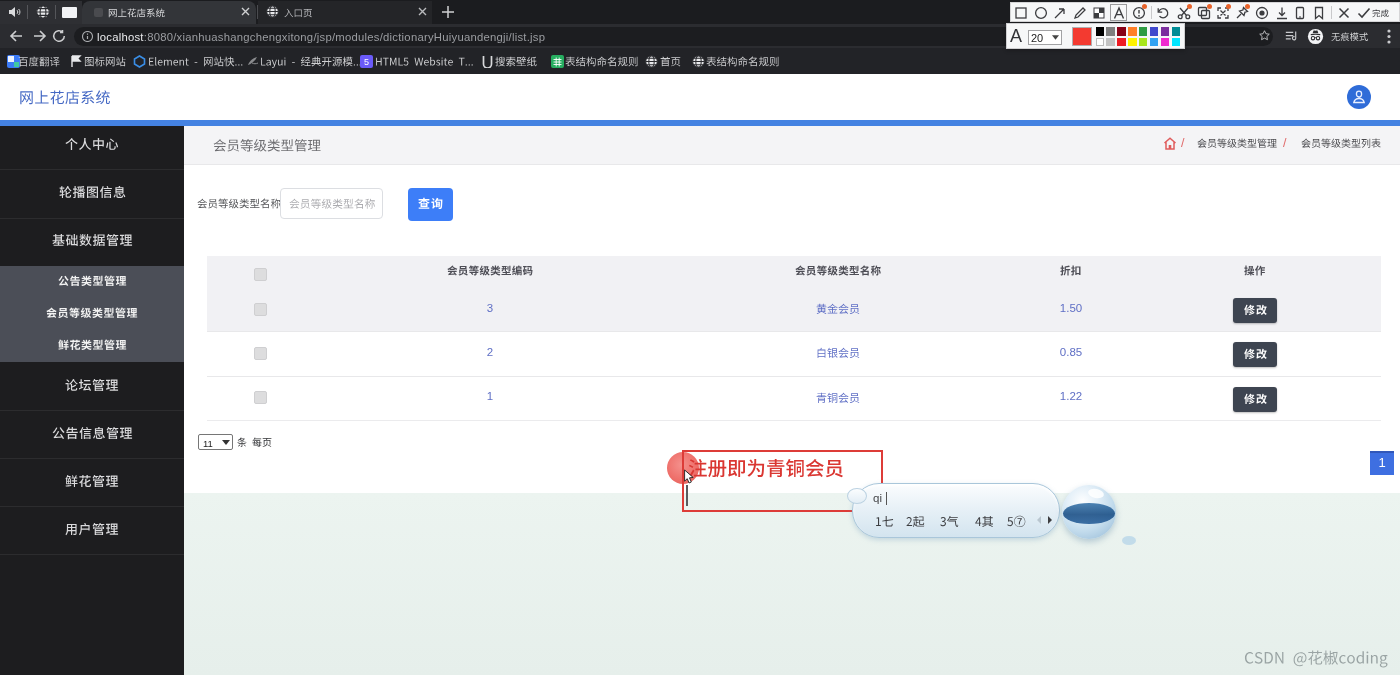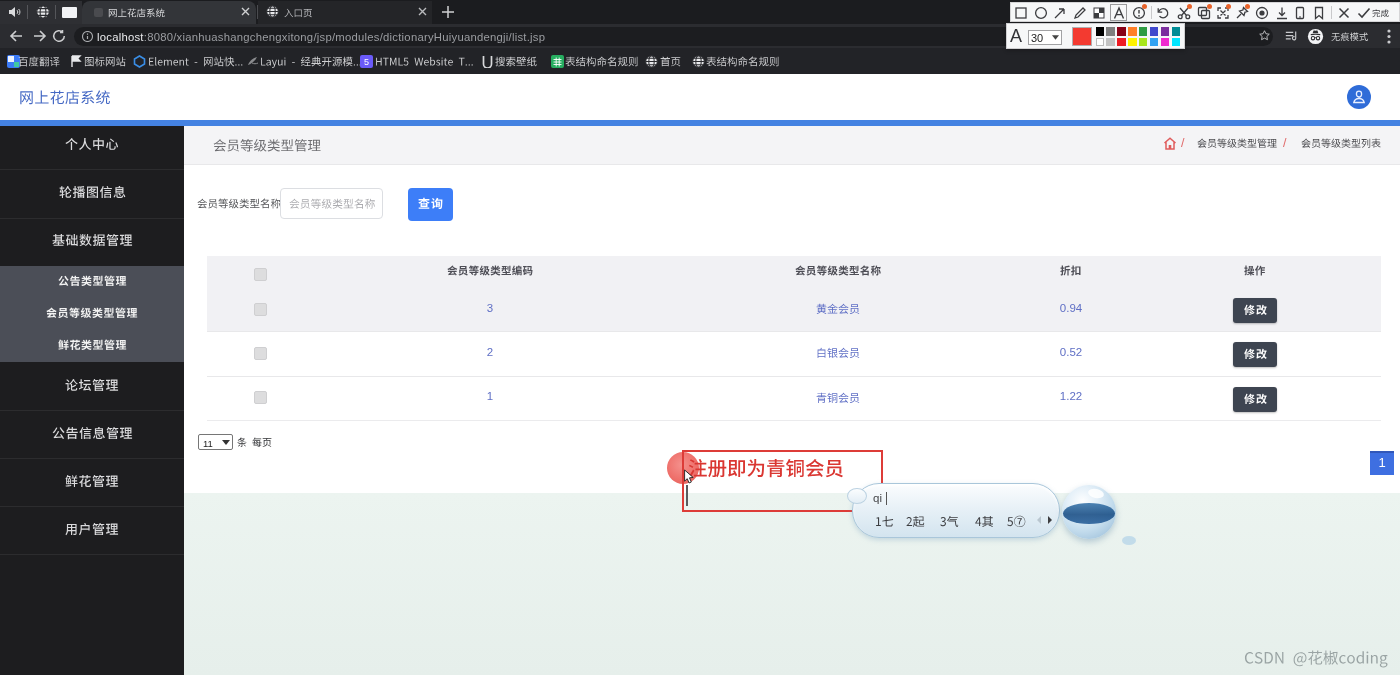--- a/index.html
+++ b/index.html
@@ -250,30 +250,30 @@
 <div style="position:absolute;left:1060.3px;top:264.4px;width:21.3px;height:13.7px;line-height:0"><svg width="21.3" height="13.7" viewBox="0 0 21.3 13.7" style="overflow:visible">
       <path d="M4.7 2.6V5.7C4.7 7.3 4.6 9 3.6 10.6C3.9 10.9 4.4 11.2 4.6 11.5C5.6 9.9 5.9 8.1 5.9 6.3H7.4V11.4H8.6V6.3H10.2V5.1H5.9V3.5C7.3 3.3 8.7 3.1 9.8 2.7L9.1 1.6C7.9 2 6.2 2.4 4.7 2.6ZM1.7 1.6V3.6H0.5V4.7H1.7V6.6C1.2 6.7 0.7 6.9 0.3 6.9L0.6 8.1L1.7 7.8V10.1C1.7 10.2 1.7 10.3 1.5 10.3C1.4 10.3 1 10.3 0.6 10.2C0.7 10.6 0.9 11.1 0.9 11.4C1.6 11.4 2.2 11.4 2.5 11.2C2.9 11 3 10.7 3 10.1V7.5L4.3 7.1L4.2 6L3 6.3V4.7H4.3V3.6H3V1.6Z M15.3 2.4V11.1H16.6V10.2H19.1V11H20.5V2.4ZM16.6 9.1V3.6H19.1V9.1ZM12.5 1.6V3.4H11.2V4.5H12.5V6.8C12 6.9 11.5 7.1 11.1 7.1L11.3 8.4L12.5 8V10C12.5 10.2 12.5 10.2 12.3 10.2C12.2 10.2 11.7 10.2 11.3 10.2C11.5 10.6 11.7 11.1 11.7 11.4C12.4 11.4 13 11.4 13.3 11.2C13.7 11 13.8 10.7 13.8 10V7.7L15 7.4L14.9 6.2L13.8 6.5V4.5H14.8V3.4H13.8V1.6Z" fill="#4e4e56"></path>
     </svg></div>
 <div style="position:absolute;left:1244.3px;top:264.4px;width:21.3px;height:13.7px;line-height:0"><svg width="21.3" height="13.7" viewBox="0 0 21.3 13.7" style="overflow:visible">
       <path d="M5.8 2.8H7.7V3.5H5.8ZM4.8 2V4.4H8.9V2ZM4.8 5.6H5.6V6.4H4.8ZM8 5.6H8.9V6.4H8ZM1.4 1.6V3.6H0.4V4.7H1.4V6.6L0.3 7L0.5 8.2L1.4 7.9V10.1C1.4 10.2 1.4 10.2 1.3 10.2C1.2 10.2 0.9 10.2 0.6 10.2C0.7 10.5 0.9 11 0.9 11.3C1.5 11.3 1.9 11.3 2.2 11.1C2.5 10.9 2.6 10.6 2.6 10V7.5L3.6 7.1L3.4 6L2.6 6.3V4.7H3.5V3.6H2.6V1.6ZM3.7 7.9V8.9H5.6C4.9 9.5 3.9 10 2.9 10.3C3.2 10.6 3.5 11 3.7 11.3C4.6 11 5.5 10.4 6.2 9.8V11.5H7.4V9.7C8 10.4 8.7 10.9 9.5 11.2C9.7 10.9 10 10.5 10.3 10.2C9.4 10 8.6 9.5 8 8.9H10.1V7.9H7.4V7.3H9.9V4.8H7V7.2H6.6V4.8H3.8V7.3H6.2V7.9Z M16.2 1.7C15.7 3.2 14.9 4.7 14 5.7C14.2 5.9 14.7 6.3 14.9 6.5C15.4 6 15.9 5.3 16.3 4.5H16.7V11.4H18V9.1H20.9V7.9H18V6.7H20.7V5.6H18V4.5H21V3.3H16.9C17.1 2.9 17.3 2.4 17.4 2ZM13.4 1.6C12.9 3.1 12 4.6 11 5.6C11.3 5.9 11.6 6.6 11.7 6.9C11.9 6.7 12.2 6.4 12.4 6.2V11.4H13.6V4.2C14 3.5 14.4 2.7 14.7 2Z" fill="#4e4e56"></path>
     </svg></div>
 <div style="position:absolute;left:485px;top:301.5px;width:10px;text-align:center;font-size:11.5px;color:#5f6fc5">3</div>
 <div style="position:absolute;left:816.0px;top:302.0px;width:44.0px;height:14.3px;line-height:0"><svg width="44.0" height="14.3" viewBox="0 0 44.0 14.3" style="overflow:visible">
       <path d="M6.5 10.6C7.7 11 9 11.5 9.8 11.9L10.4 11.3C9.5 11 8.2 10.4 7 10ZM3.9 10C3.2 10.5 1.8 11 0.6 11.3C0.8 11.5 1.1 11.7 1.2 11.9C2.3 11.6 3.7 11.1 4.6 10.5ZM1.8 6.1V9.9H9.3V6.1H5.9V5.3H10.4V4.5H7.7V3.5H9.7V2.7H7.7V1.8H6.9V2.7H4.2V1.8H3.3V2.7H1.4V3.5H3.3V4.5H0.6V5.3H5.1V6.1ZM4.2 4.5V3.5H6.9V4.5ZM2.6 8.3H5.1V9.2H2.6ZM5.9 8.3H8.5V9.2H5.9ZM2.6 6.7H5.1V7.7H2.6ZM5.9 6.7H8.5V7.7H5.9Z M13.2 8.6C13.6 9.2 14 10.1 14.2 10.6L14.9 10.3C14.7 9.8 14.3 8.9 13.9 8.3ZM19.1 8.3C18.8 8.9 18.3 9.8 17.9 10.4L18.5 10.6C18.9 10.1 19.4 9.3 19.8 8.6ZM16.5 1.7C15.4 3.3 13.4 4.6 11.3 5.3C11.6 5.5 11.8 5.8 11.9 6C12.5 5.8 13.1 5.5 13.7 5.2V5.8H16V7.3H12.2V8.1H16V10.8H11.7V11.6H21.3V10.8H16.9V8.1H20.8V7.3H16.9V5.8H19.3V5.1C19.9 5.5 20.5 5.8 21.1 6C21.2 5.8 21.5 5.4 21.7 5.3C20 4.7 18.1 3.6 17 2.4L17.3 2ZM19.2 5.1H13.9C14.9 4.5 15.8 3.8 16.5 3C17.2 3.7 18.2 4.5 19.2 5.1Z M23.7 11.6C24.1 11.5 24.8 11.4 30.6 10.9C30.8 11.3 31.1 11.6 31.2 11.9L32 11.4C31.5 10.6 30.4 9.4 29.4 8.5L28.7 8.9C29.2 9.3 29.6 9.8 30 10.2L25 10.6C25.8 9.9 26.6 9 27.2 8.1H32.1V7.3H23V8.1H26.1C25.4 9.1 24.6 9.9 24.3 10.2C23.9 10.5 23.7 10.7 23.4 10.8C23.5 11 23.7 11.5 23.7 11.6ZM27.5 1.8C26.6 3.2 24.6 4.6 22.5 5.5C22.7 5.7 22.9 6.1 23.1 6.3C23.7 6 24.3 5.6 24.9 5.3V5.9H30.2V5.2H25C26 4.6 26.8 3.9 27.5 3.1C28.2 3.8 29.1 4.5 30.2 5.2C30.7 5.5 31.4 5.9 32 6.1C32.1 5.9 32.4 5.6 32.6 5.4C30.8 4.8 29 3.6 28 2.5L28.3 2.1Z M35.9 3H41.1V4.2H35.9ZM35.1 2.3V4.9H42V2.3ZM38 7.4V8.4C38 9.3 37.7 10.5 33.7 11.2C33.9 11.4 34.2 11.7 34.3 11.9C38.4 11 38.9 9.6 38.9 8.4V7.4ZM38.8 10.3C40.2 10.7 42 11.5 42.9 11.9L43.3 11.2C42.4 10.8 40.5 10.1 39.2 9.7ZM34.7 5.9V10H35.6V6.7H41.5V9.9H42.4V5.9Z" fill="#5f6fc5"></path>
     </svg></div>
-<div style="position:absolute;left:1051px;top:301.5px;width:40px;text-align:center;font-size:11.5px;color:#5f6fc5">0.94</div>
+<div style="position:absolute;left:1051px;top:301.5px;width:40px;text-align:center;font-size:11.5px;color:#5f6fc5">1.50</div>
 <div style="position:absolute;left:1233px;top:297.5px;width:44px;height:25px;background:#3e4551;border-radius:3px;box-shadow:0 1px 2px rgba(0,0,0,.25)"></div>
 <div style="position:absolute;left:1243.5px;top:302.5px;width:23.0px;height:14.3px;line-height:0"><svg width="23.0" height="14.3" viewBox="0 0 23.0 14.3" style="overflow:visible">
       <path d="M7.6 6.7C7.1 7.2 6 7.7 5.1 7.9C5.3 8.1 5.6 8.4 5.8 8.7C6.8 8.3 7.9 7.8 8.6 7.1ZM8.7 7.8C8 8.5 6.5 9.1 5.1 9.4C5.4 9.6 5.6 9.9 5.8 10.2C7.3 9.8 8.8 9.1 9.6 8.2ZM9.5 9C8.5 10.1 6.6 10.7 4.6 10.9C4.8 11.2 5.1 11.7 5.2 12C7.5 11.6 9.5 10.8 10.6 9.5ZM3.3 4.8V10.1H4.4V6.6C4.6 6.8 4.7 7.1 4.8 7.3C5.8 7.1 6.7 6.7 7.6 6.2C8.3 6.6 9.1 7 10.1 7.2C10.2 6.9 10.6 6.4 10.8 6.2C10 6 9.2 5.8 8.6 5.5C9.3 4.9 9.9 4.1 10.3 3.1L9.5 2.7L9.3 2.8H6.9C7.1 2.5 7.2 2.2 7.3 1.9L6.1 1.7C5.7 2.8 5 3.8 4.1 4.5C4.4 4.7 4.9 5.1 5.1 5.3C5.3 5.1 5.6 4.8 5.8 4.6C6 4.9 6.3 5.2 6.6 5.5C5.9 5.8 5.2 6.1 4.4 6.3V4.8ZM6.5 3.8H8.6C8.3 4.2 8 4.6 7.6 4.9C7.1 4.6 6.7 4.2 6.5 3.8ZM2.3 1.7C1.9 3.3 1.1 4.9 0.2 6C0.4 6.3 0.7 7.1 0.8 7.4C1 7.1 1.2 6.8 1.4 6.5V12H2.7V4.3C3 3.5 3.3 2.8 3.6 2Z M18.9 4.8H20.7C20.5 6 20.2 7 19.9 7.8C19.4 6.9 19.1 5.9 18.9 4.9ZM12.7 2.3V3.6H15.5V5.5H12.8V9.6C12.8 10 12.6 10.2 12.4 10.3C12.6 10.6 12.8 11.3 12.9 11.7C13.2 11.4 13.8 11.2 17 10C16.9 9.7 16.8 9.1 16.8 8.7L14.2 9.6V6.8H16.8V6.6C17.1 6.9 17.4 7.2 17.6 7.4C17.8 7.2 17.9 6.9 18.1 6.6C18.4 7.5 18.7 8.3 19.1 9.1C18.5 9.8 17.7 10.4 16.7 10.8C16.9 11.1 17.3 11.7 17.5 12C18.4 11.6 19.2 11 19.9 10.2C20.4 10.9 21.1 11.5 21.9 11.9C22.1 11.6 22.5 11.1 22.8 10.8C21.9 10.4 21.2 9.8 20.7 9.1C21.4 8 21.8 6.5 22.1 4.8H22.6V3.6H19.3C19.5 3.1 19.6 2.5 19.8 1.9L18.4 1.7C18.1 3.4 17.6 5 16.8 6.1V2.3Z" fill="#ffffff"></path>
     </svg></div>
 <div style="position:absolute;left:485px;top:345.5px;width:10px;text-align:center;font-size:11.5px;color:#5f6fc5">2</div>
 <div style="position:absolute;left:816.0px;top:346.0px;width:44.0px;height:14.3px;line-height:0"><svg width="44.0" height="14.3" viewBox="0 0 44.0 14.3" style="overflow:visible">
       <path d="M4.9 1.7C4.8 2.2 4.5 3 4.3 3.5H1.6V11.9H2.4V11.1H8.6V11.8H9.4V3.5H5.2C5.4 3 5.7 2.4 5.9 1.9ZM2.4 10.3V7.7H8.6V10.3ZM2.4 6.9V4.4H8.6V6.9Z M20.1 5V6.3H16.9V5ZM20.1 4.3H16.9V3H20.1ZM16.1 11.9C16.3 11.7 16.6 11.6 18.9 11C18.9 10.8 18.8 10.5 18.8 10.3L16.9 10.7V7.1H17.9C18.4 9.3 19.4 11 21.1 11.8C21.2 11.6 21.5 11.3 21.7 11.1C20.8 10.7 20.1 10.1 19.6 9.3C20.2 9 20.9 8.5 21.5 8L20.9 7.4C20.5 7.9 19.8 8.4 19.2 8.8C19 8.2 18.7 7.7 18.6 7.1H20.9V2.2H16.1V10.4C16.1 10.9 15.9 11.1 15.7 11.2C15.8 11.4 16 11.7 16.1 11.9ZM13 1.8C12.6 2.8 12 3.8 11.4 4.5C11.5 4.6 11.7 5 11.8 5.2C12.2 4.8 12.6 4.3 12.9 3.8H15.5V3H13.3C13.5 2.7 13.6 2.3 13.7 2ZM13.1 11.8C13.3 11.6 13.6 11.4 15.7 10.4C15.6 10.2 15.6 9.9 15.5 9.7L14 10.4V8H15.6V7.2H14V5.7H15.3V5H12.2V5.7H13.2V7.2H11.6V8H13.2V10.4C13.2 10.8 12.9 11 12.8 11.1C12.9 11.3 13.1 11.6 13.1 11.8Z M23.7 11.6C24.1 11.5 24.8 11.4 30.6 10.9C30.8 11.3 31.1 11.6 31.2 11.9L32 11.4C31.5 10.6 30.4 9.4 29.4 8.5L28.7 8.9C29.2 9.3 29.6 9.8 30 10.2L25 10.6C25.8 9.9 26.6 9 27.2 8.1H32.1V7.3H23V8.1H26.1C25.4 9.1 24.6 9.9 24.3 10.2C23.9 10.5 23.7 10.7 23.4 10.8C23.5 11 23.7 11.5 23.7 11.6ZM27.5 1.8C26.6 3.2 24.6 4.6 22.5 5.5C22.7 5.7 22.9 6.1 23.1 6.3C23.7 6 24.3 5.6 24.9 5.3V5.9H30.2V5.2H25C26 4.6 26.8 3.9 27.5 3.1C28.2 3.8 29.1 4.5 30.2 5.2C30.7 5.5 31.4 5.9 32 6.1C32.1 5.9 32.4 5.6 32.6 5.4C30.8 4.8 29 3.6 28 2.5L28.3 2.1Z M35.9 3H41.1V4.2H35.9ZM35.1 2.3V4.9H42V2.3ZM38 7.4V8.4C38 9.3 37.7 10.5 33.7 11.2C33.9 11.4 34.2 11.7 34.3 11.9C38.4 11 38.9 9.6 38.9 8.4V7.4ZM38.8 10.3C40.2 10.7 42 11.5 42.9 11.9L43.3 11.2C42.4 10.8 40.5 10.1 39.2 9.7ZM34.7 5.9V10H35.6V6.7H41.5V9.9H42.4V5.9Z" fill="#5f6fc5"></path>
     </svg></div>
-<div style="position:absolute;left:1051px;top:345.5px;width:40px;text-align:center;font-size:11.5px;color:#5f6fc5">0.52</div>
+<div style="position:absolute;left:1051px;top:345.5px;width:40px;text-align:center;font-size:11.5px;color:#5f6fc5">0.85</div>
 <div style="position:absolute;left:1233px;top:341.5px;width:44px;height:25px;background:#3e4551;border-radius:3px;box-shadow:0 1px 2px rgba(0,0,0,.25)"></div>
 <div style="position:absolute;left:1243.5px;top:346.5px;width:23.0px;height:14.3px;line-height:0"><svg width="23.0" height="14.3" viewBox="0 0 23.0 14.3" style="overflow:visible">
       <path d="M7.6 6.7C7.1 7.2 6 7.7 5.1 7.9C5.3 8.1 5.6 8.4 5.8 8.7C6.8 8.3 7.9 7.8 8.6 7.1ZM8.7 7.8C8 8.5 6.5 9.1 5.1 9.4C5.4 9.6 5.6 9.9 5.8 10.2C7.3 9.8 8.8 9.1 9.6 8.2ZM9.5 9C8.5 10.1 6.6 10.7 4.6 10.9C4.8 11.2 5.1 11.7 5.2 12C7.5 11.6 9.5 10.8 10.6 9.5ZM3.3 4.8V10.1H4.4V6.6C4.6 6.8 4.7 7.1 4.8 7.3C5.8 7.1 6.7 6.7 7.6 6.2C8.3 6.6 9.1 7 10.1 7.2C10.2 6.9 10.6 6.4 10.8 6.2C10 6 9.2 5.8 8.6 5.5C9.3 4.9 9.9 4.1 10.3 3.1L9.5 2.7L9.3 2.8H6.9C7.1 2.5 7.2 2.2 7.3 1.9L6.1 1.7C5.7 2.8 5 3.8 4.1 4.5C4.4 4.7 4.9 5.1 5.1 5.3C5.3 5.1 5.6 4.8 5.8 4.6C6 4.9 6.3 5.2 6.6 5.5C5.9 5.8 5.2 6.1 4.4 6.3V4.8ZM6.5 3.8H8.6C8.3 4.2 8 4.6 7.6 4.9C7.1 4.6 6.7 4.2 6.5 3.8ZM2.3 1.7C1.9 3.3 1.1 4.9 0.2 6C0.4 6.3 0.7 7.1 0.8 7.4C1 7.1 1.2 6.8 1.4 6.5V12H2.7V4.3C3 3.5 3.3 2.8 3.6 2Z M18.9 4.8H20.7C20.5 6 20.2 7 19.9 7.8C19.4 6.9 19.1 5.9 18.9 4.9ZM12.7 2.3V3.6H15.5V5.5H12.8V9.6C12.8 10 12.6 10.2 12.4 10.3C12.6 10.6 12.8 11.3 12.9 11.7C13.2 11.4 13.8 11.2 17 10C16.9 9.7 16.8 9.1 16.8 8.7L14.2 9.6V6.8H16.8V6.6C17.1 6.9 17.4 7.2 17.6 7.4C17.8 7.2 17.9 6.9 18.1 6.6C18.4 7.5 18.7 8.3 19.1 9.1C18.5 9.8 17.7 10.4 16.7 10.8C16.9 11.1 17.3 11.7 17.5 12C18.4 11.6 19.2 11 19.9 10.2C20.4 10.9 21.1 11.5 21.9 11.9C22.1 11.6 22.5 11.1 22.8 10.8C21.9 10.4 21.2 9.8 20.7 9.1C21.4 8 21.8 6.5 22.1 4.8H22.6V3.6H19.3C19.5 3.1 19.6 2.5 19.8 1.9L18.4 1.7C18.1 3.4 17.6 5 16.8 6.1V2.3Z" fill="#ffffff"></path>
     </svg></div>
 <div style="position:absolute;left:485px;top:390.0px;width:10px;text-align:center;font-size:11.5px;color:#5f6fc5">1</div>
 <div style="position:absolute;left:816.0px;top:390.5px;width:44.0px;height:14.3px;line-height:0"><svg width="44.0" height="14.3" viewBox="0 0 44.0 14.3" style="overflow:visible">
       <path d="M8.1 7.3V8.1H3V7.3ZM2.2 6.7V11.9H3V10.1H8.1V11C8.1 11.1 8 11.2 7.8 11.2C7.6 11.2 7 11.2 6.3 11.2C6.4 11.4 6.5 11.6 6.6 11.9C7.5 11.9 8.1 11.9 8.4 11.7C8.8 11.6 8.9 11.4 8.9 11V6.7ZM3 8.7H8.1V9.5H3ZM5.1 1.8V2.5H1.4V3.1H5.1V3.9H1.7V4.5H5.1V5.3H0.6V6H10.4V5.3H5.9V4.5H9.3V3.9H5.9V3.1H9.8V2.5H5.9V1.8Z M17.2 4.1V4.8H20V4.1ZM15.9 2.3V11.9H16.6V3H20.5V10.9C20.5 11 20.5 11.1 20.3 11.1C20.2 11.1 19.7 11.1 19.1 11.1C19.2 11.3 19.3 11.6 19.3 11.8C20.1 11.8 20.6 11.8 20.9 11.7C21.2 11.6 21.3 11.3 21.3 10.9V2.3ZM17.9 6.6H19.2V8.6H17.9ZM17.4 5.9V9.9H17.9V9.2H19.7V5.9ZM13 1.8C12.6 2.8 12 3.8 11.4 4.4C11.5 4.6 11.7 5 11.8 5.2C12.2 4.8 12.6 4.3 12.9 3.8H15.5V3H13.3C13.5 2.7 13.6 2.3 13.7 2ZM11.6 7.2V8H13.1V10.2C13.1 10.7 12.7 11.1 12.6 11.2C12.7 11.3 12.9 11.6 13 11.8C13.1 11.6 13.4 11.4 15.4 10.3C15.3 10.1 15.2 9.8 15.2 9.6L13.9 10.3V8H15.4V7.2H13.9V5.7H15.3V5H12.2V5.7H13.1V7.2Z M23.7 11.6C24.1 11.5 24.8 11.4 30.6 10.9C30.8 11.3 31.1 11.6 31.2 11.9L32 11.4C31.5 10.6 30.4 9.4 29.4 8.5L28.7 8.9C29.2 9.3 29.6 9.8 30 10.2L25 10.6C25.8 9.9 26.6 9 27.2 8.1H32.1V7.3H23V8.1H26.1C25.4 9.1 24.6 9.9 24.3 10.2C23.9 10.5 23.7 10.7 23.4 10.8C23.5 11 23.7 11.5 23.7 11.6ZM27.5 1.8C26.6 3.2 24.6 4.6 22.5 5.5C22.7 5.7 22.9 6.1 23.1 6.3C23.7 6 24.3 5.6 24.9 5.3V5.9H30.2V5.2H25C26 4.6 26.8 3.9 27.5 3.1C28.2 3.8 29.1 4.5 30.2 5.2C30.7 5.5 31.4 5.9 32 6.1C32.1 5.9 32.4 5.6 32.6 5.4C30.8 4.8 29 3.6 28 2.5L28.3 2.1Z M35.9 3H41.1V4.2H35.9ZM35.1 2.3V4.9H42V2.3ZM38 7.4V8.4C38 9.3 37.7 10.5 33.7 11.2C33.9 11.4 34.2 11.7 34.3 11.9C38.4 11 38.9 9.6 38.9 8.4V7.4ZM38.8 10.3C40.2 10.7 42 11.5 42.9 11.9L43.3 11.2C42.4 10.8 40.5 10.1 39.2 9.7ZM34.7 5.9V10H35.6V6.7H41.5V9.9H42.4V5.9Z" fill="#5f6fc5"></path>
     </svg></div>
 <div style="position:absolute;left:1051px;top:390.0px;width:40px;text-align:center;font-size:11.5px;color:#5f6fc5">1.22</div>
 <div style="position:absolute;left:1233px;top:386.5px;width:44px;height:25px;background:#3e4551;border-radius:3px;box-shadow:0 1px 2px rgba(0,0,0,.25)"></div>
@@ -403,21 +403,21 @@
 <svg style="position:absolute;left:1357px;top:5.5px" width="14" height="14" viewBox="0 0 14 14">
     <path d="M1.5 7.5l3.5 3.5L12.5 2.5" style="fill:none;stroke:#3c3d40;stroke-width:1.6"></path>
   </svg>
 <div style="position:absolute;left:1110px;top:4px;width:17px;height:17px;border:1px solid #9a9a9c"></div>
 <div style="position:absolute;left:1372px;top:7.5px;width:17.0px;height:11.1px;line-height:0"><svg width="17.0" height="11.1" viewBox="0 0 17.0 11.1" style="overflow:visible">
       <path d="M1.9 3.9V4.4H6.6V3.9ZM0.5 5.4V6H2.8C2.7 7.5 2.3 8.3 0.4 8.7C0.5 8.8 0.7 9 0.7 9.2C2.8 8.7 3.3 7.8 3.4 6H4.9V8.2C4.9 8.8 5.1 9 5.9 9C6.1 9 7 9 7.2 9C7.9 9 8.1 8.7 8.1 7.6C8 7.5 7.7 7.4 7.5 7.3C7.5 8.3 7.5 8.5 7.1 8.5C6.9 8.5 6.1 8.5 6 8.5C5.6 8.5 5.6 8.4 5.6 8.2V6H8V5.4ZM3.6 1.5C3.7 1.7 3.9 2.1 4 2.3H0.7V4.2H1.3V2.9H7.1V4.2H7.8V2.3H4.8C4.6 2 4.4 1.6 4.2 1.3Z M13.1 1.4C13.1 1.9 13.1 2.3 13.2 2.8H9.6V5.2C9.6 6.3 9.5 7.8 8.8 8.8C9 8.9 9.2 9.1 9.3 9.2C10.1 8.1 10.3 6.4 10.3 5.2V5.1H11.8C11.8 6.6 11.7 7.1 11.6 7.3C11.6 7.4 11.5 7.4 11.3 7.4C11.2 7.4 10.8 7.4 10.4 7.3C10.5 7.5 10.6 7.7 10.6 7.9C11 7.9 11.4 7.9 11.7 7.9C11.9 7.9 12 7.8 12.2 7.7C12.3 7.5 12.4 6.7 12.4 4.8C12.4 4.7 12.4 4.5 12.4 4.5H10.3V3.4H13.2C13.3 4.8 13.5 6.1 13.8 7C13.3 7.7 12.6 8.2 11.9 8.6C12 8.7 12.2 9 12.3 9.1C13 8.7 13.6 8.3 14.1 7.7C14.5 8.6 15 9.1 15.6 9.1C16.3 9.1 16.5 8.7 16.7 7.2C16.5 7.2 16.2 7 16.1 6.9C16 8 15.9 8.5 15.7 8.5C15.3 8.5 14.9 8 14.6 7.1C15.2 6.3 15.7 5.4 16.1 4.2L15.4 4.1C15.2 4.9 14.8 5.7 14.3 6.4C14.1 5.6 13.9 4.6 13.9 3.4H16.6V2.8H13.8C13.8 2.3 13.8 1.9 13.8 1.4ZM14.2 1.8C14.7 2.1 15.4 2.5 15.7 2.8L16.1 2.4C15.8 2.1 15.1 1.7 14.6 1.4Z" fill="#3c3d40"></path>
     </svg></div>
 <div style="position:absolute;left:1006px;top:23px;width:179px;height:25.5px;background:#f6f7f8;border:1px solid #cfcfd1;box-shadow:0 2px 4px rgba(0,0,0,.2)"></div>
 <div style="position:absolute;left:1010px;top:26px;font-size:18px;color:#323337">A</div>
 <div style="position:absolute;left:1028px;top:29.5px;width:34px;height:15.5px;background:#fff;border:1px solid #a2a2a4"></div>
-<div style="position:absolute;left:1031px;top:31.5px;font-size:11px;color:#222">30</div>
+<div style="position:absolute;left:1031px;top:31.5px;font-size:11px;color:#222">20</div>
 <svg style="position:absolute;left:1052px;top:35px" width="7" height="5" viewBox="0 0 8 5">
     <path d="M0 0l4 5 4-5z" fill="#444"></path>
   </svg>
 <div style="position:absolute;left:1072px;top:26.5px;width:19.5px;height:19px;background:#f33a30;border:1px solid #b0b0b2"></div>
 <div style="position:absolute;left:1095.5px;top:27.4px;width:8.5px;height:8.5px;background:#000000;"></div>
 <div style="position:absolute;left:1106.3px;top:27.4px;width:8.5px;height:8.5px;background:#7f7f7f;"></div>
 <div style="position:absolute;left:1117.2px;top:27.4px;width:8.5px;height:8.5px;background:#880015;"></div>
 <div style="position:absolute;left:1128.0px;top:27.4px;width:8.5px;height:8.5px;background:#ff7f27;"></div>
 <div style="position:absolute;left:1138.9px;top:27.4px;width:8.5px;height:8.5px;background:#2e9b42;"></div>
 <div style="position:absolute;left:1149.8px;top:27.4px;width:8.5px;height:8.5px;background:#3f48cc;"></div>

